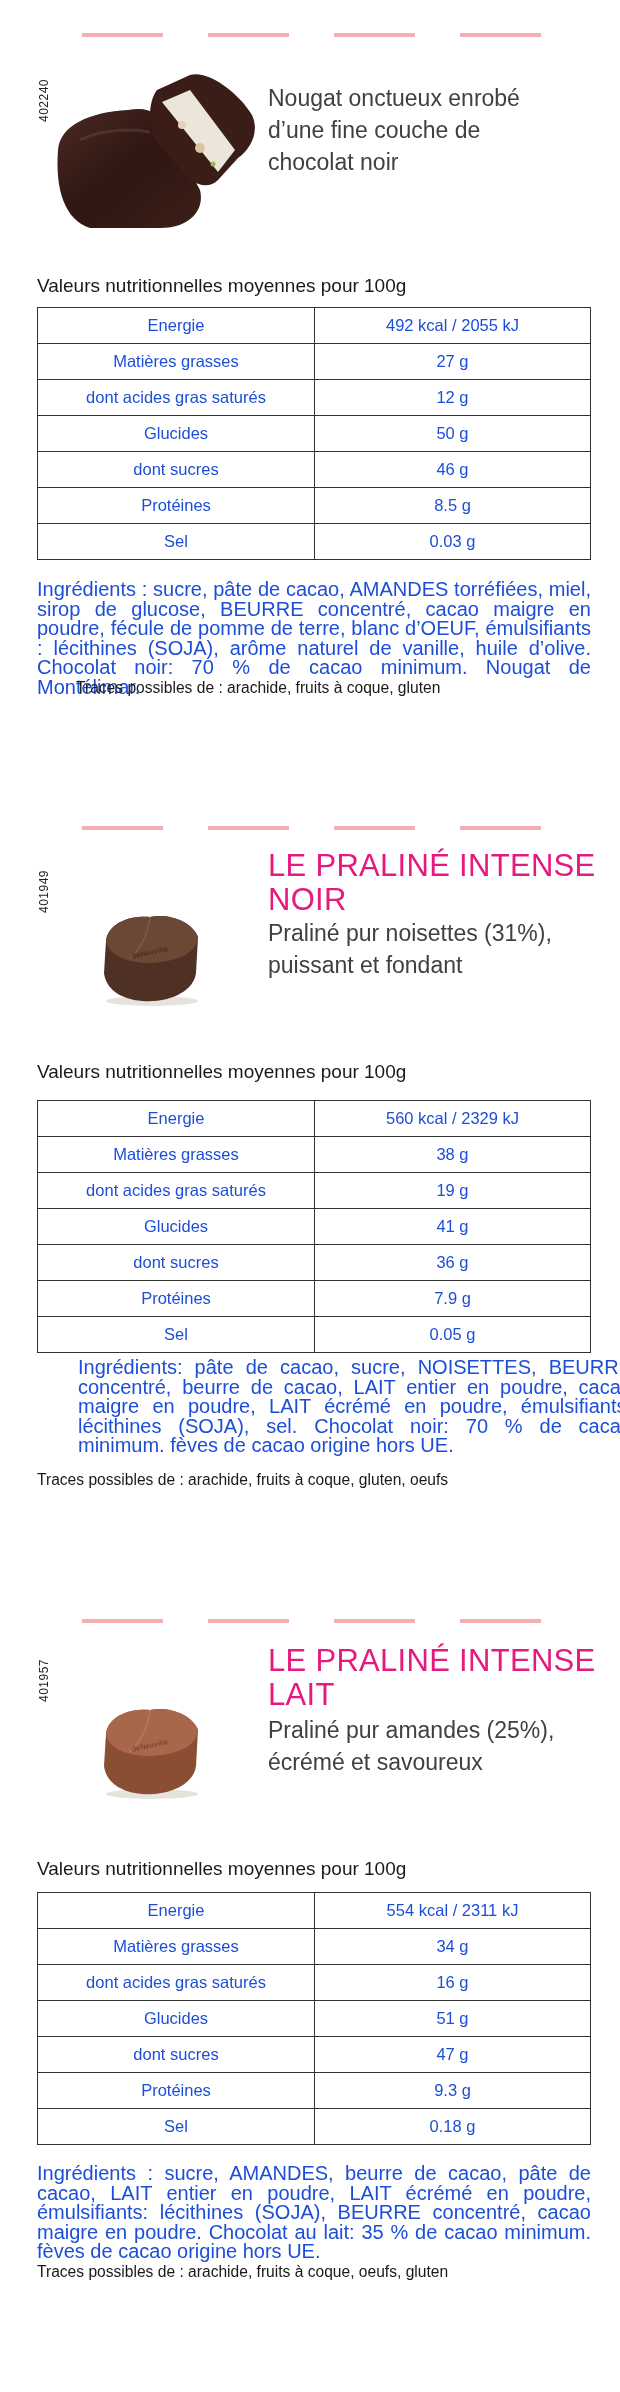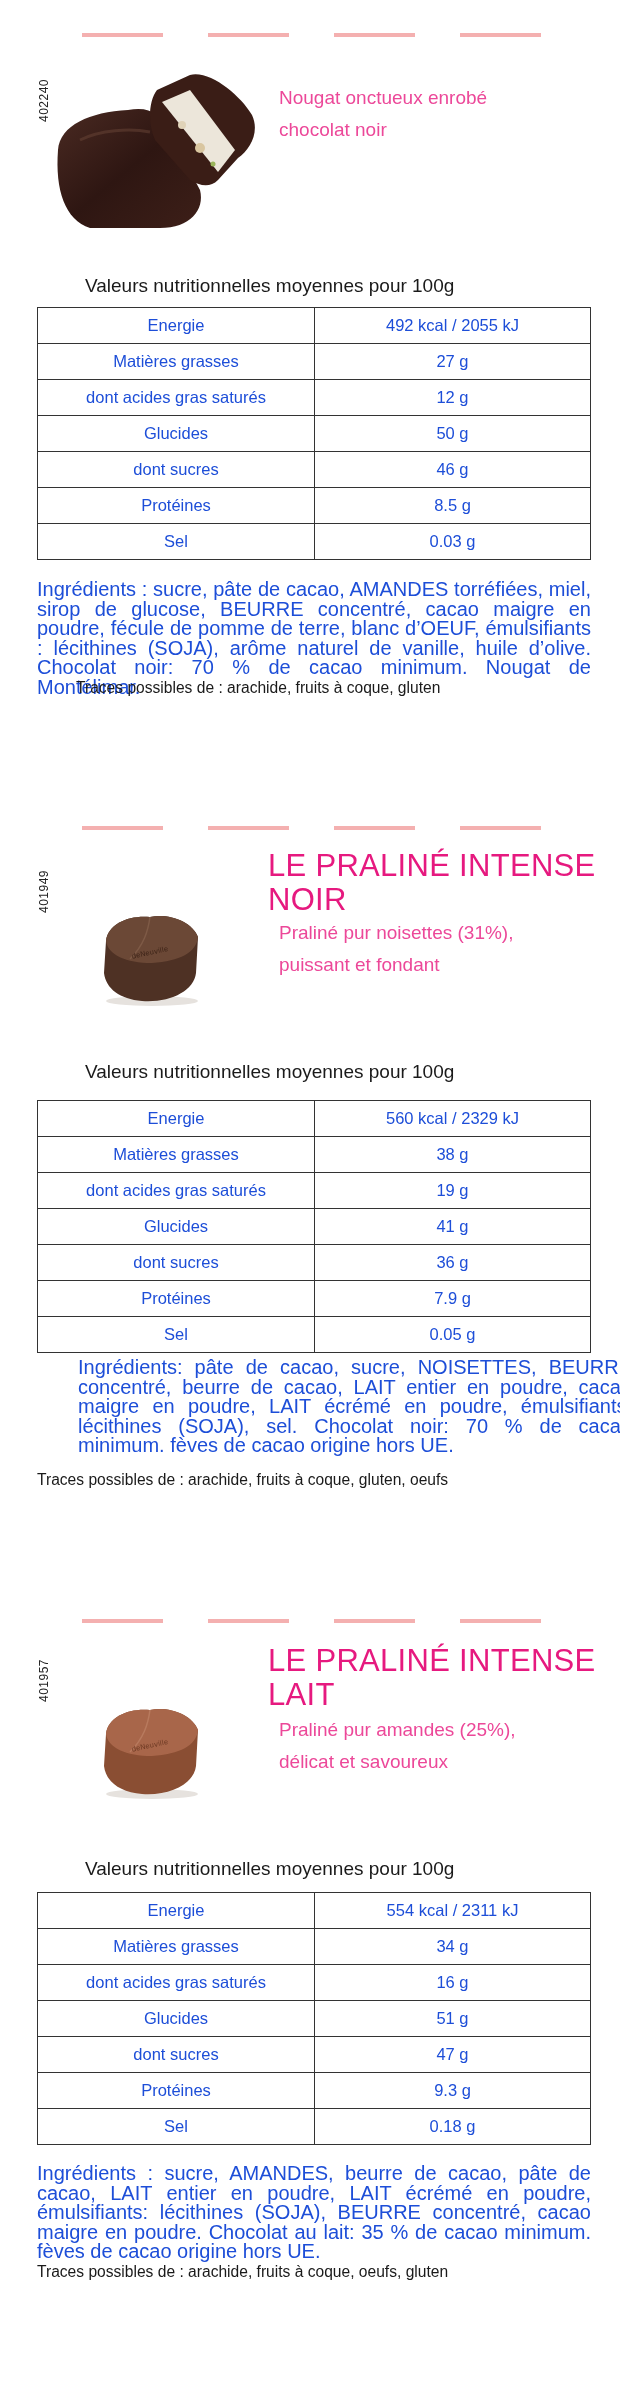--- a/index.html
+++ b/index.html
@@ -6,22 +6,22 @@
   body { width: 620px; height: 2392px; position: relative; overflow: hidden;
          font-family: "Liberation Sans", "DejaVu Sans", sans-serif; color: #1a1a1a; }
   .section { position: absolute; left: 0; width: 620px; }
   .bars { position: absolute; left: 0; top: 0; width: 620px; height: 4px; }
   .bar { position: absolute; top: 0; width: 81px; height: 4px; background: #f4b0b0; }
   .code { position: absolute; left: 37px; font-size: 12px; color: #222; transform: rotate(-90deg);
           transform-origin: left top; letter-spacing: 0.5px; white-space: nowrap; }
   .img { position: absolute; }
   .title { position: absolute; left: 268px; width: 340px; color: #e6197f; font-size: 31px;
            line-height: 34px; letter-spacing: 0.3px; font-weight: 400; }
-  .subtitle { position: absolute; left: 279px; width: 340px; color: #ec4899; font-size: 19px; line-height: 32px; }
-  .heading { position: absolute; left: 37px; font-size: 19px; color: #1a1a1a; white-space: nowrap; margin-left: 48px; }
+  .subtitle { position: absolute; left: 268px; width: 340px; color: #404040; font-size: 23px; line-height: 32px; }
+  .heading { position: absolute; left: 37px; font-size: 19px; color: #1a1a1a; white-space: nowrap; }
   table.nut { position: absolute; left: 37px; width: 554px; border-collapse: collapse; table-layout: fixed; }
   table.nut td { border: 1.5px solid #333; height: 35px; padding: 0; text-align: center;
                  font-size: 16.5px; color: #1d4ed8; }
   table.nut td:first-child { width: 276px; }
   .ingredients { position: absolute; left: 37px; width: 554px; font-size: 20px; line-height: 19.5px;
                  text-align: justify; color: #1d4ed8; }
   .traces { position: absolute; left: 37px; width: 554px; font-size: 15.6px; line-height: 19.5px; color: #1a1a1a; }
 </style>
 </head>
 <body>
@@ -45,20 +45,21 @@
     <path d="M 8 80 C 10 55 40 42 78 40 C 100 36 110 44 118 60 L 150 120 C 155 140 140 158 110 158 L 40 158 C 15 150 5 120 8 80 Z" fill="url(#chocA)"></path>
     <path d="M 30 70 C 50 60 80 58 100 62" stroke="#6a4638" stroke-width="3" fill="none" opacity="0.5"></path>
     <path d="M 107 20 L 140 5 C 160 0 190 25 202 45 C 210 62 200 80 188 88 L 168 110 C 160 118 150 116 140 110 L 105 70 C 98 55 98 32 107 20 Z" fill="#3a1d16"></path>
     <path d="M 112 32 L 140 20 L 185 80 L 168 102 Z" fill="#ece6da"></path>
     <circle cx="150" cy="78" r="5" fill="#d9c6a0"></circle>
       <circle cx="132" cy="55" r="4" fill="#e0d3b8"></circle>
     <circle cx="163" cy="94" r="2.5" fill="#9ab55a"></circle>
   </svg>
   <div class="subtitle" style="top:82px;">
     <div>Nougat onctueux enrobé</div>
+    <div>d’une fine couche de</div>
     <div>chocolat noir</div>
   </div>
   <div class="heading" style="top:275px;">Valeurs nutritionnelles moyennes pour 100g</div>
   <table class="nut" style="top:307px;">
     <tbody>
         <tr>
           <td>Energie</td>
           <td>492 kcal / 2055 kJ</td>
         </tr>
     <tr>
@@ -165,21 +166,21 @@
     <path d="M 6 30 C 8 12 30 4 50 6 C 68 2 92 10 98 26 C 96 42 80 50 52 52 C 26 52 8 44 6 30 Z" fill="#a8664a"></path>
     <path d="M 50 6 C 48 20 44 34 30 48" stroke="#b87a5e" stroke-width="1.5" fill="none"></path>
     <text x="32" y="46" font-size="7" fill="#6e3a24" font-family="DejaVu Sans, sans-serif" transform="rotate(-12 40 46)">deNeuville</text>
   </svg>
   <div class="title" style="top:58px;">
     <div>LE PRALINÉ INTENSE</div>
     <div>LAIT</div>
   </div>
   <div class="subtitle" style="top:128px;">
     <div>Praliné pur amandes (25%),</div>
-    <div>délicat et savoureux</div>
+    <div>écrémé et savoureux</div>
   </div>
   <div class="heading" style="top:272px;">Valeurs nutritionnelles moyennes pour 100g</div>
   <table class="nut" style="top:306px;">
     <tbody>
         <tr>
           <td>Energie</td>
           <td>554 kcal / 2311 kJ</td>
         </tr>
     <tr>
           <td>Matières grasses</td>

